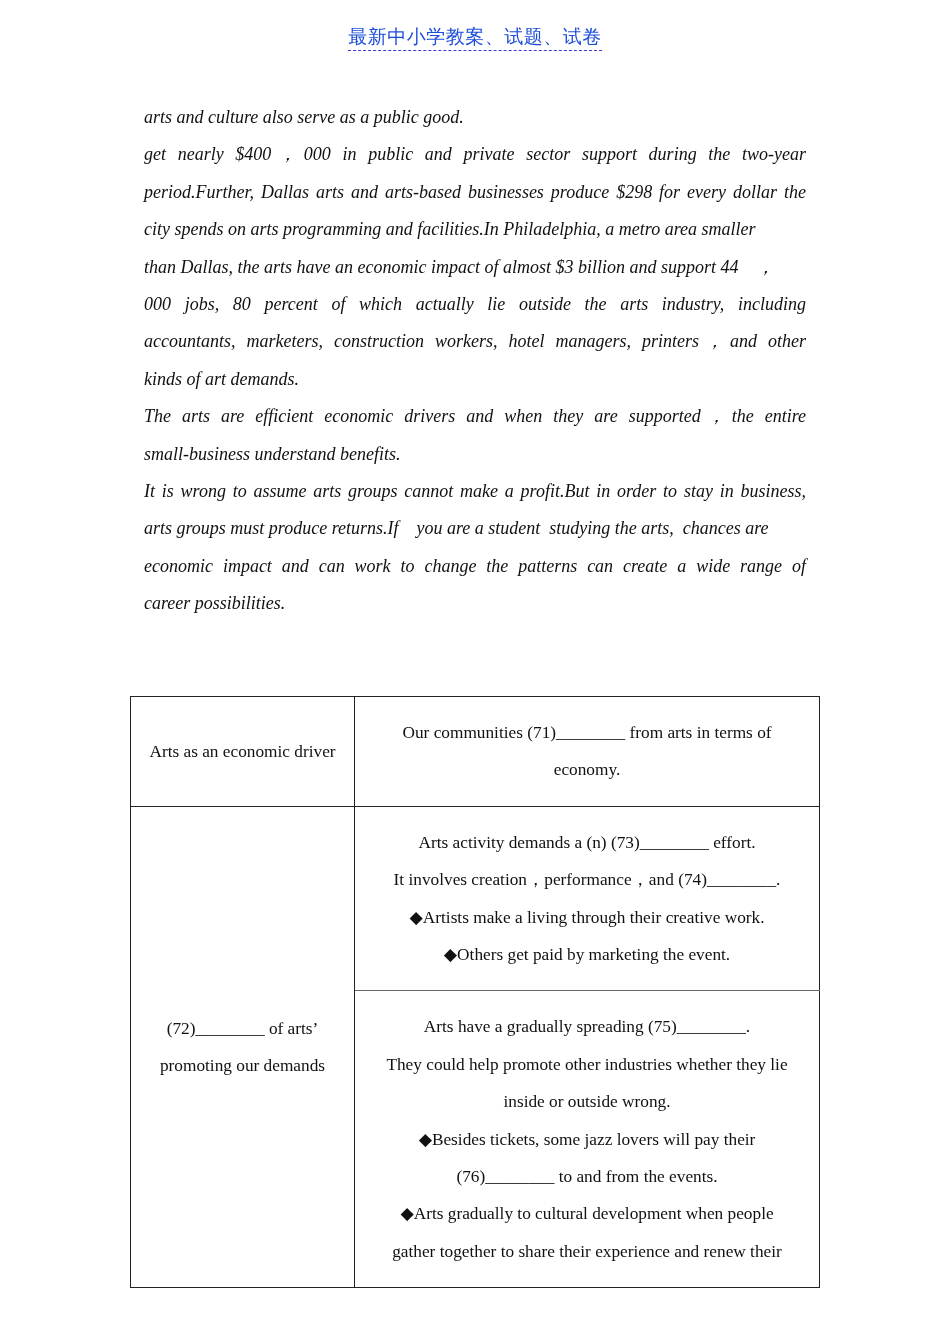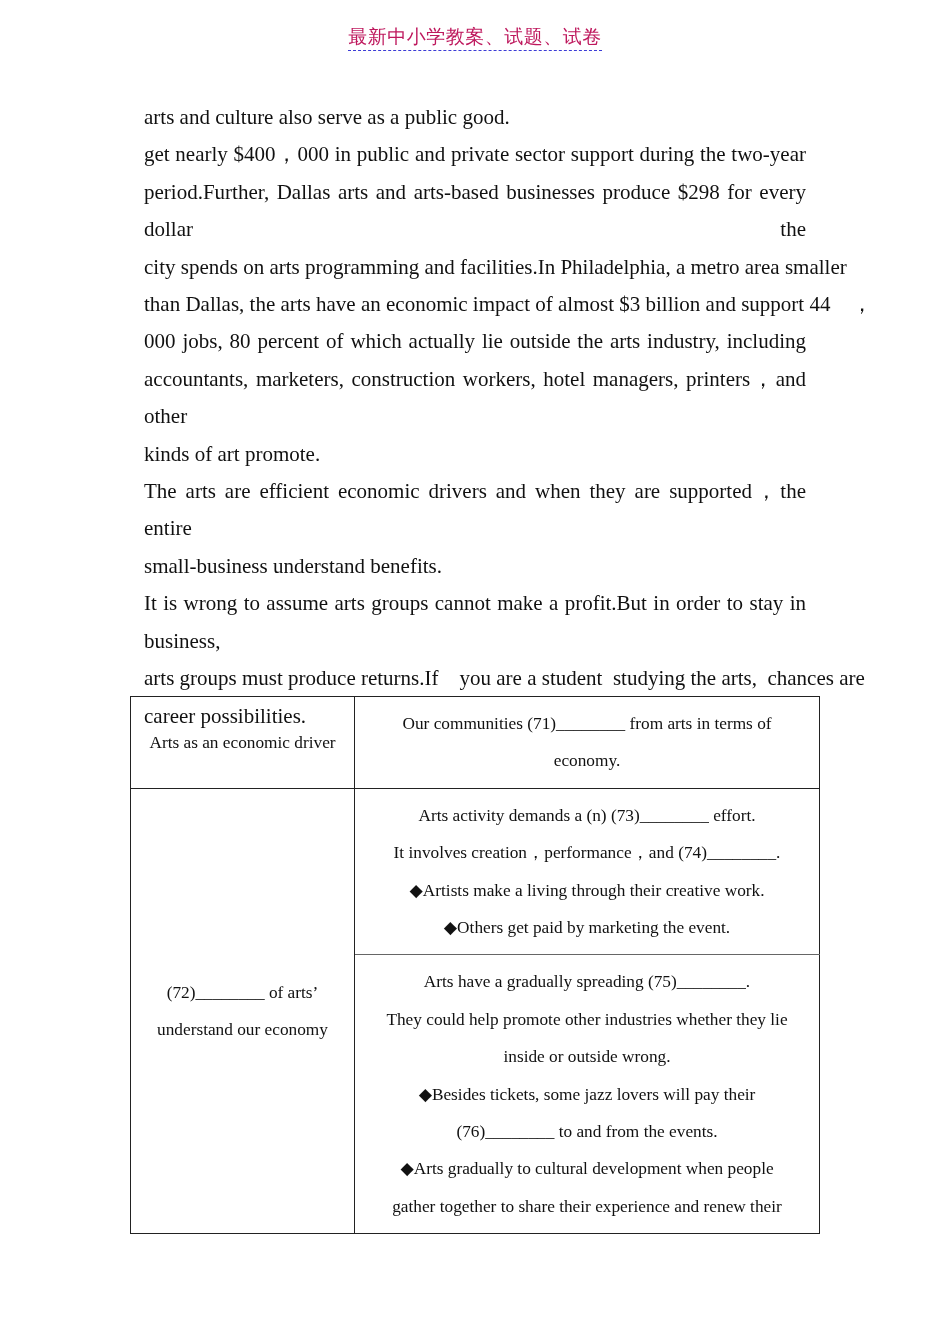--- a/index.html
+++ b/index.html
@@ -1,27 +1,27 @@
 <!DOCTYPE html>
 <html><head>
 <meta charset="utf-8">
 <style>
   html, body { margin: 0; padding: 0; background: #ffffff; }
   body { width: 950px; height: 1344px; position: relative; overflow: hidden;
          font-family: "Liberation Serif", "DejaVu Serif", serif; color: #111; }
   .header-link { position: absolute; top: 24px; left: 0; width: 950px; text-align: center; }
-  .header-link span { font-family: "DejaVu Sans", sans-serif; font-size: 19px; color: #be185d;
+  .header-link span { font-family: "DejaVu Sans", sans-serif; font-size: 19px; color: #1d4ed8;
          border-bottom: 1.5px dashed #3b3bd6; padding-bottom: 3px; letter-spacing: 0.5px; }
-  .body-text { position: absolute; left: 144px; top: 99px; width: 662px; font-size: 21px; line-height: 37.4px; }
+  .body-text { position: absolute; left: 144px; top: 99px; width: 662px; font-size: 18px; line-height: 37.4px; font-style: italic; }
   .para { margin: 0; text-align: justify; }
   .line { display: block; white-space: nowrap; }
   .line.j { text-align: justify; text-align-last: justify; white-space: normal; }
   table.info { position: absolute; left: 130px; top: 696px; width: 690px; border-collapse: collapse;
          font-size: 17.3px; }
-  table.info td { border: 1.5px solid #222; text-align: center; vertical-align: middle; padding: 8px 8px; line-height: 37.4px; margin-left: 42px; }
+  table.info td { border: 1.5px solid #222; text-align: center; vertical-align: middle; padding: 17px 8px; line-height: 37.4px; margin-left: 42px; }
   td.c1 { width: 207px; }
   td.inner-top { border-bottom: 1.5px solid #666 !important; }
 </style>
 </head>
 <body>
 
 <div class="header-link">
   <span>最新中小学教案、试题、试卷</span>
 </div>
 
@@ -29,46 +29,47 @@
   <p class="para">
     <span class="line">arts and culture also serve as a public good.</span>
   </p>
   <p class="para">
     <span class="line j">get nearly $400，000 in public and private sector support during the two-year</span>
     <span class="line j">period.Further, Dallas arts and arts-based businesses produce $298 for every dollar the</span>
     <span class="line">city spends on arts programming and facilities.In Philadelphia, a metro area smaller</span>
     <span class="line">than Dallas, the arts have an economic impact of almost $3 billion and support 44　，</span>
     <span class="line j">000 jobs, 80 percent of which actually lie outside the arts industry, including</span>
     <span class="line j">accountants, marketers, construction workers, hotel managers, printers，and other</span>
-    <span class="line">kinds of art promote.</span>
+    <span class="line">kinds of art demands.</span>
   </p>
   <p class="para">
     <span class="line j">The arts are efficient economic drivers and when they are supported，the entire</span>
     <span class="line">small-business understand benefits.</span>
   </p>
   <p class="para">
     <span class="line j">It is wrong to assume arts groups cannot make a profit.But in order to stay in business,</span>
     <span class="line" style="white-space:pre">arts groups must produce returns.If　you are a student  studying the arts,  chances are</span>
+    <span class="line j">economic impact and can work to change the patterns can create a wide range of</span>
     <span class="line">career possibilities.</span>
   </p>
 </div>
 
 <table class="info">
   <tbody>
       <tr style="height:76px">
     <td class="c1">Arts as an economic driver</td>
     <td>
       <div>Our communities (71)________ from arts in terms of</div>
       <div>economy.</div>
     </td>
   </tr>
   <tr style="height:150px">
     <td class="c1" rowspan="2">
       <div>(72)________ of arts’</div>
-      <div>understand our economy</div>
+      <div>promoting our demands</div>
     </td>
     <td class="inner-top">
       <div>Arts activity demands a (n) (73)________ effort.</div>
       <div>It involves creation，performance，and (74)________.</div>
       <div>◆Artists make a living through their creative work.</div>
       <div>◆Others get paid by marketing the event.</div>
     </td>
   </tr>
   <tr style="height:263px">
     <td>

